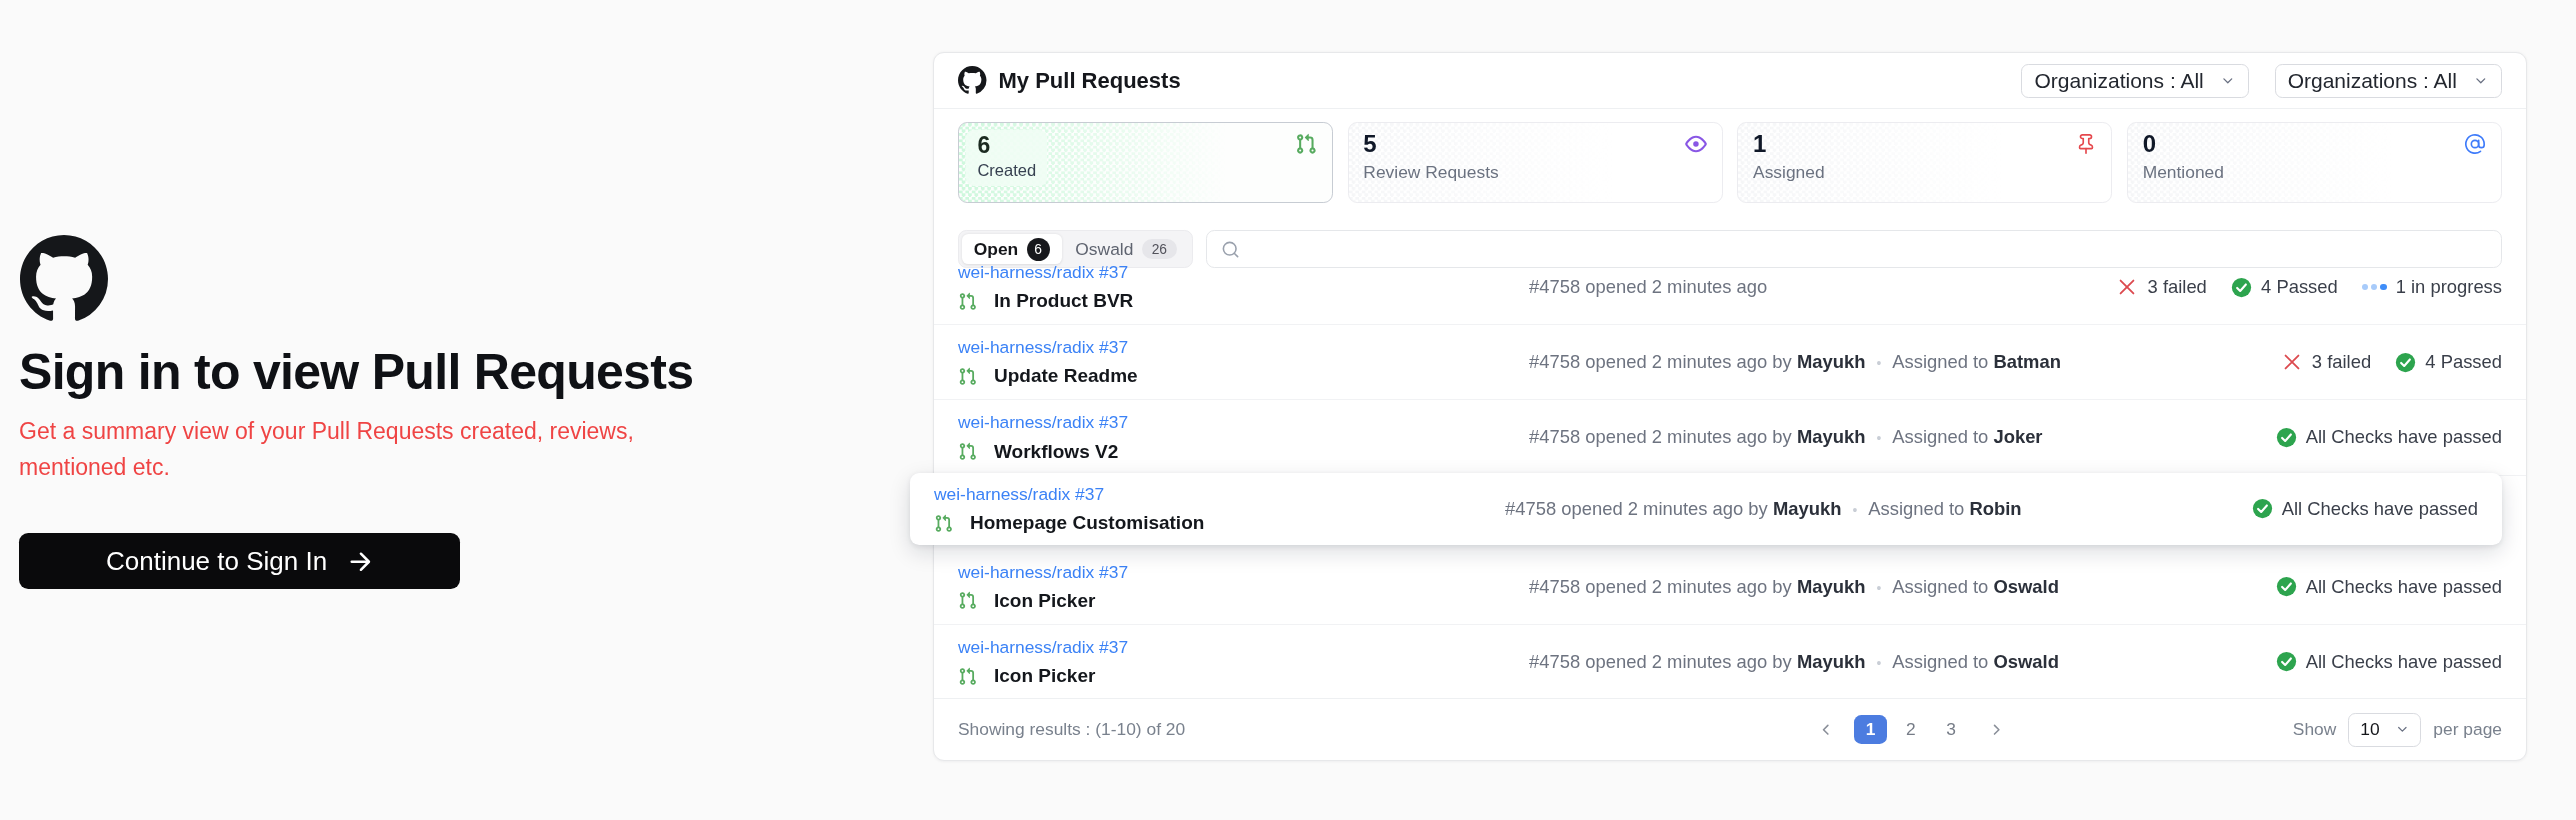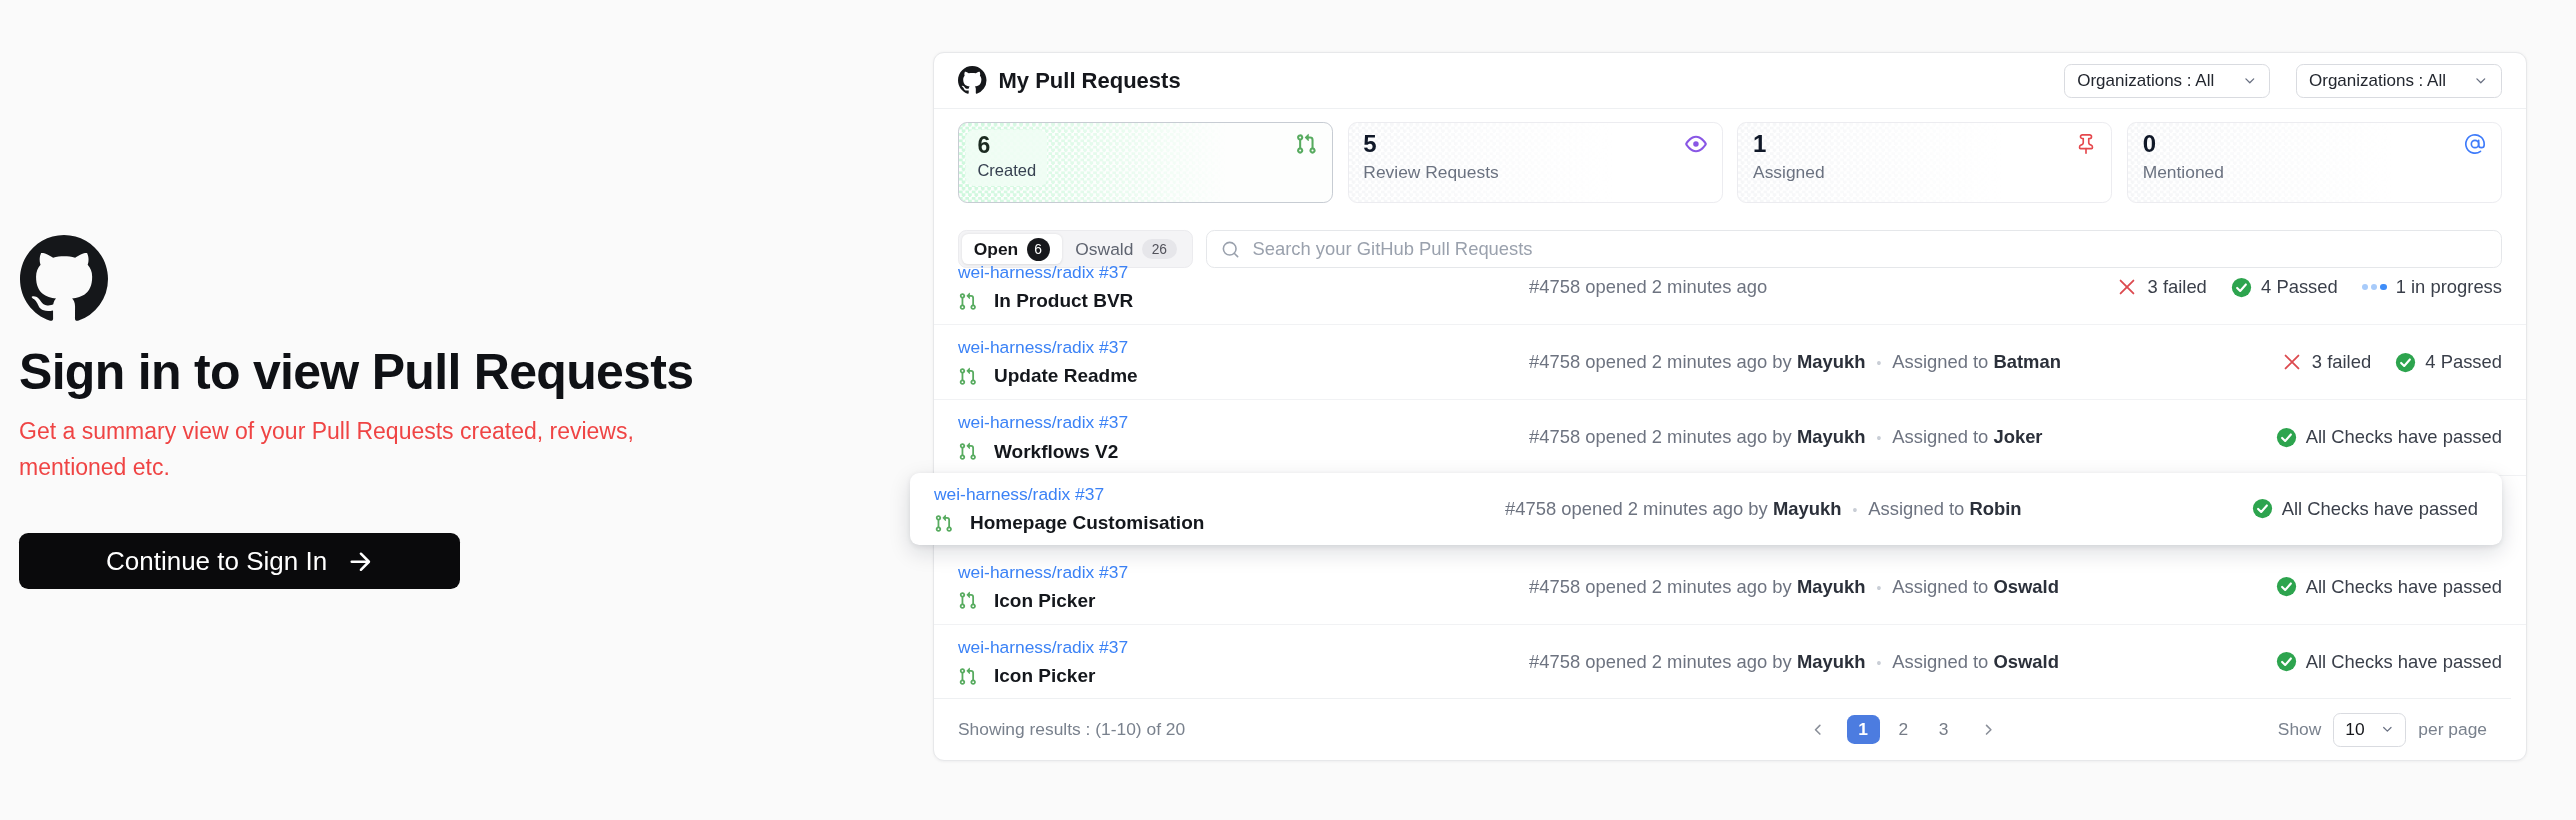--- a/index.html
+++ b/index.html
@@ -29,21 +29,21 @@
   .panel-header{
     height:55px;display:flex;align-items:center;gap:12px;padding:0 24px;
     border-bottom:0.9px solid #eef0f2;
   }
   .panel-header .gh-small{width:28.5px;height:28.5px;flex:0 0 auto;}
   .panel-title{font-size:22px;font-weight:700;color:#15171c;}
   .spacer{flex:1;}
   .select{
     height:32px;min-width:180px;border:0.9px solid #d9dbe0;border-radius:7.3px;
     display:flex;align-items:center;justify-content:space-between;gap:16.5px;
-    padding:0 12px;font-size:17px;color:#23272f;background:#fff;cursor:pointer;
+    padding:0 12px;font-size:21px;color:#23272f;background:#fff;cursor:pointer;
   }
   .select + .select{margin-left:13.8px;}
   
   .stats{display:flex;gap:14.7px;margin:13px 24px 0;}
   .stat-card{
     position:relative;flex:1;height:62px;border:0.9px solid #ececf0;border-radius:9.2px;
     padding:8.3px 14.7px;overflow:hidden;background:#fff;
   }
   .stat-card::before{
     content:"";position:absolute;inset:0;
@@ -110,21 +110,21 @@
   .row-mid{flex:1;font-size:18.4px;color:#6d7380;white-space:nowrap;}
   .row-mid .name{color:#2b303a;font-weight:700;}
   .row-mid .dot{color:#c9ced6;margin:0 11px;font-size:13.8px;}
   .row-right{padding-right:24px;display:flex;align-items:center;gap:24px;flex:0 0 auto;}
   .check{display:flex;align-items:center;gap:9.2px;font-size:18.4px;color:#3a3f4a;}
   .dots{display:inline-flex;align-items:center;gap:2.8px;}
   .dots i{width:6.4px;height:6.4px;border-radius:50%;background:#a8cbfa;display:inline-block;}
   .dots i.solid{background:#3f8df8;}
   
   .panel-footer{
-    position:absolute;left:0;right:15px;bottom:0;height:61px;
+    position:absolute;left:0;right:0;bottom:0;height:61px;
     border-top:0.9px solid #eef0f2;display:flex;align-items:center;
   }
   .footer-left{width:595px;padding-left:24px;box-sizing:border-box;font-size:17.4px;color:#79818d;flex:0 0 auto;}
   .pager{flex:1;display:flex;align-items:center;justify-content:center;gap:20px;}
   .page-btn{
     min-width:33px;height:28.5px;border:none;background:transparent;border-radius:7.3px;
     font-size:17.4px;color:#767c87;display:flex;align-items:center;justify-content:center;
     cursor:pointer;font-family:"Liberation Sans",sans-serif;
   }
   .page-btn.active{background:#4c7ce0;color:#fff;font-weight:600;}
@@ -220,21 +220,20 @@
       <div class="tab">
         <span>Oswald</span>
         <span class="count-light">26</span>
       </div>
     </div>
     <div class="search-box">
       <svg width="19" height="19" viewBox="0 0 24 24" fill="none" stroke="#9aa1ad" stroke-width="2" stroke-linecap="round">
           <circle cx="11" cy="11" r="8"></circle>
           <path d="m21 21-4.3-4.3"></path>
         </svg>
-      <input type="text" placeholder="Search your GitHub Pull Requests" style="">
     </div>
   </div>
 
   <div class="pr-list">
   <div class="row bordered">
     <div class="row-body">
       <div class="row-left">
         <div class="repo">wei-harness/radix #37</div>
         <div class="title-line">
           <svg width="19" height="19" viewBox="0 0 16 16" fill="#57ab5f">

